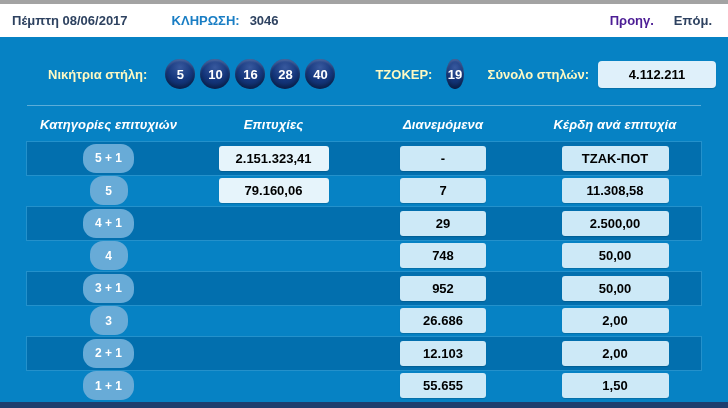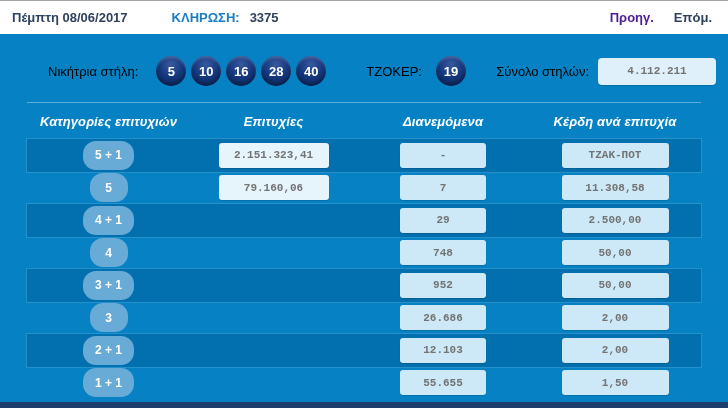--- a/index.html
+++ b/index.html
@@ -1,21 +1,21 @@
 <!DOCTYPE html>
 <html><head>
 <meta charset="utf-8">
 <style>
   html,body{margin:0;padding:0;}
   body{
     width:728px;height:408px;overflow:hidden;
     font-family:"Liberation Sans","DejaVu Sans",sans-serif;
     background:#fff;
   }
-  .page{width:728px;height:408px;display:flex;flex-direction:column;border-top:1px solid #a3a3a3;box-sizing:border-box;}
+  .page{width:728px;height:408px;display:flex;flex-direction:column;border-top:4px solid #a3a3a3;box-sizing:border-box;}
 
   
   .topbar{
     height:33px;flex:0 0 33px;background:#ffffff;
     display:flex;align-items:center;padding:0 12px;box-sizing:border-box;
     font-size:13px;font-weight:bold;color:#2e4260;
   }
   .topbar .date{margin-right:30px;}
   .topbar .draw-label{color:#1a7ec4;margin-right:10px;padding-left:14px;}
   .topbar .draw-number{color:#2e4260;}
@@ -25,40 +25,39 @@
 
   
   .panel{
     position:relative;flex:1;background:#0682c4;color:#fff;
   }
   .winning-row{
     display:flex;align-items:center;
     padding:19px 12px 0 24px;height:36px;
   }
   .winning-label,.joker-label,.total-label{
-    font-size:13px;font-weight:normal;color:#000000;white-space:nowrap;padding-left:24px;
+    font-size:13px;font-weight:bold;color:#fef9c3;white-space:nowrap;padding-left:24px;
   }
   .winning-label{margin-right:18px;}
   .balls{display:flex;gap:5px;}
   .ball{
     width:30px;height:30px;border-radius:50%;
     background:radial-gradient(circle at 50% 28%, #38599e 0%, #15377d 48%, #0a2a64 100%);
     box-shadow:inset 0 -3px 4px rgba(0,0,0,.35), inset 0 2px 2px rgba(255,255,255,.18);
     display:flex;align-items:center;justify-content:center;
     color:#fff;font-size:13px;font-weight:bold;
   }
   .joker-label{margin:0 14px 0 16px;}
   .total-group{margin-left:auto;display:flex;align-items:center;}
   .total-label{margin-right:9px;}
   .value-box{
-    background:#dff0fa;border-radius:4px;color:#737373;
-    font-size:11px;font-weight:bold;
+    background:#dff0fa;border-radius:4px;color:#000000;
+    font-size:13px;font-weight:bold;
     display:flex;align-items:center;justify-content:center;
     box-shadow:0 1px 1px rgba(0,0,0,.15);
-    font-family:Liberation Mono, monospace;
   }
   .total-box{width:118px;height:27px;}
 
   .divider{height:1px;background:rgba(255,255,255,.35);margin:13px 27px 0 27px;}
 
   
   .thead,.trow{
     display:grid;grid-template-columns:163px 167px 172px 1fr;
     margin:0 27px;align-items:center;
   }
@@ -86,21 +85,21 @@
   }
 </style>
 </head>
 <body>
 
 <div class="page">
 
   <div class="topbar">
     <span class="date">Πέμπτη 08/06/2017</span>
     <span class="draw-label">ΚΛΗΡΩΣΗ:</span>
-    <span class="draw-number">3375</span>
+    <span class="draw-number">3046</span>
     <span class="nav">
       <span class="prev">Προηγ.</span>
       <span class="next">Επόμ.</span>
     </span>
   </div>
 
   <div class="panel">
 
     <div class="winning-row">
       <span class="winning-label">Νικήτρια στήλη:</span>

